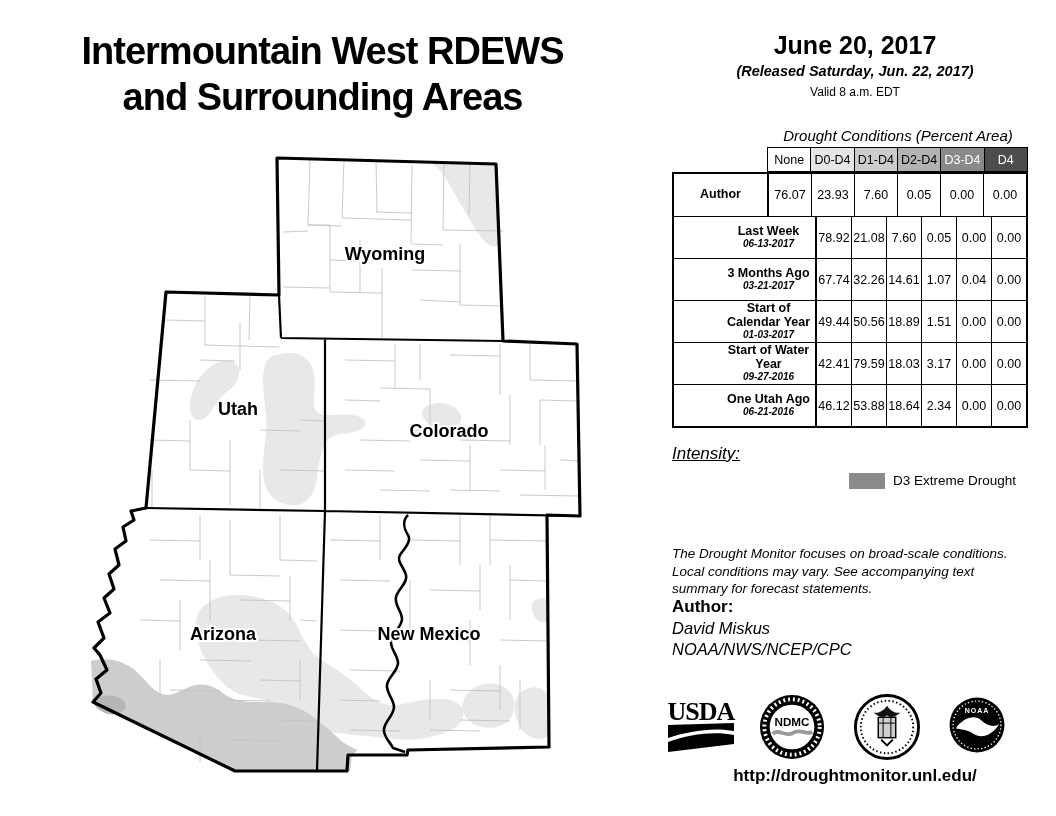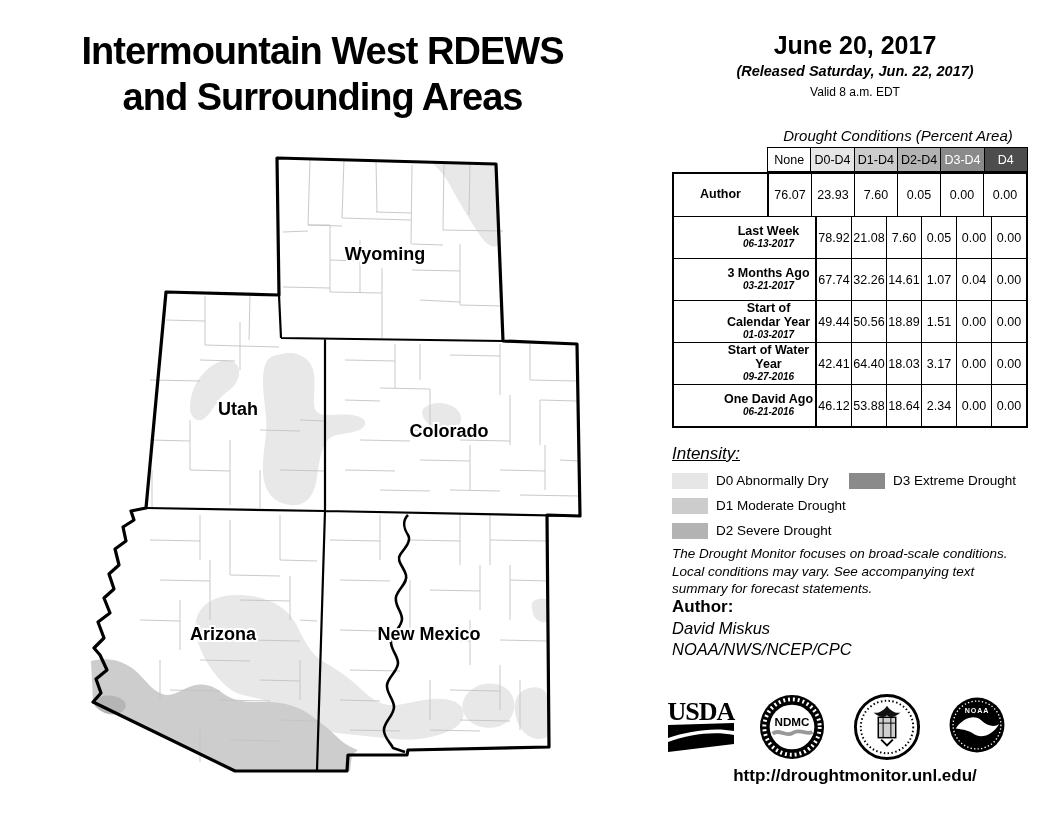--- a/index.html
+++ b/index.html
@@ -180,55 +180,41 @@
       <div class="dm-cell">1.51</div>
       <div class="dm-cell">0.00</div>
       <div class="dm-cell">0.00</div>
     </div>
     <div class="dm-row">
       <div class="dm-lab">
         <div class="l">Start of Water Year</div>
         <div class="d">09-27-2016</div>
       </div>
       <div class="dm-cell">42.41</div>
-      <div class="dm-cell">64.40</div>
+      <div class="dm-cell">79.59</div>
       <div class="dm-cell">18.03</div>
       <div class="dm-cell">3.17</div>
       <div class="dm-cell">0.00</div>
       <div class="dm-cell">0.00</div>
     </div>
     <div class="dm-row">
       <div class="dm-lab">
-        <div class="l">One David Ago</div>
+        <div class="l">One Utah Ago</div>
         <div class="d">06-21-2016</div>
       </div>
       <div class="dm-cell">46.12</div>
       <div class="dm-cell">53.88</div>
       <div class="dm-cell">18.64</div>
       <div class="dm-cell">2.34</div>
       <div class="dm-cell">0.00</div>
       <div class="dm-cell">0.00</div>
     </div>
   </div>
 
   <div class="abs legend-heading">Intensity:</div>
-  <div class="abs legend-col c1">
-    <div class="legend-item">
-      <div class="swatch" style="background: rgb(230, 230, 230);"></div>
-      <div class="legend-label">D0 Abnormally Dry</div>
-    </div>
-    <div class="legend-item">
-      <div class="swatch" style="background: rgb(204, 204, 204);"></div>
-      <div class="legend-label">D1 Moderate Drought</div>
-    </div>
-    <div class="legend-item">
-      <div class="swatch" style="background: rgb(179, 179, 179);"></div>
-      <div class="legend-label">D2 Severe Drought</div>
-    </div>
-  </div>
   <div class="abs legend-col c2">
     <div class="legend-item">
       <div class="swatch" style="background: rgb(138, 138, 138);"></div>
       <div class="legend-label">D3 Extreme Drought</div>
     </div>
   </div>
 
   <div class="abs author-block">
     <div class="author-heading">Author:</div>
     <div class="author-name">David Miskus</div>

